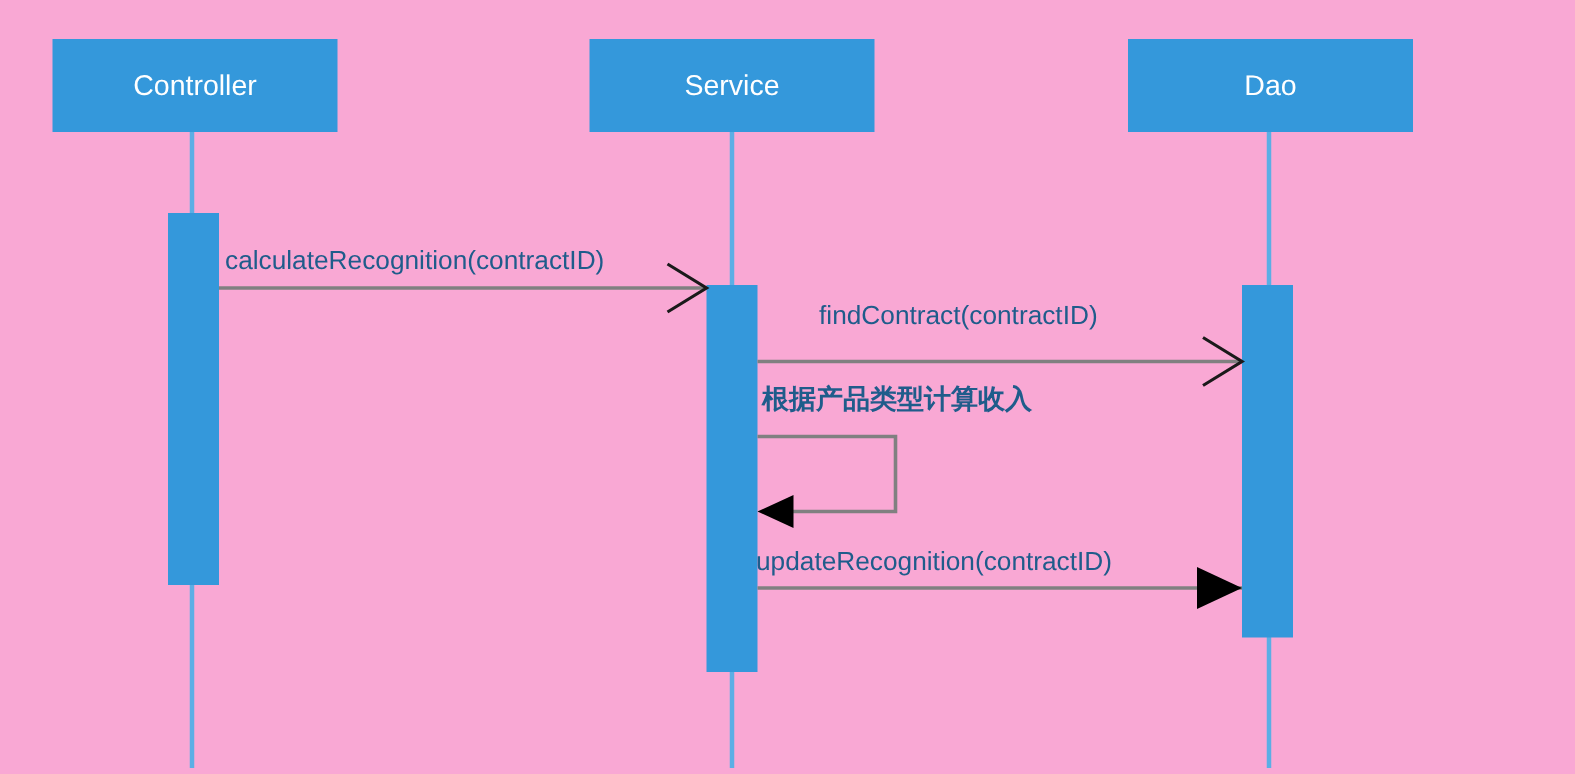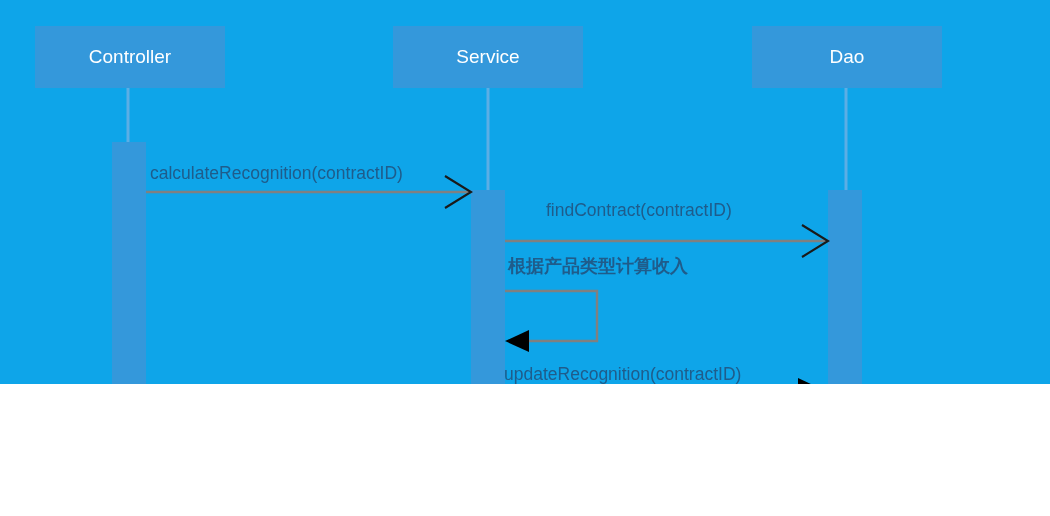--- a/index.html
+++ b/index.html
@@ -7,22 +7,22 @@
     margin: 0;
     padding: 0;
     background: #ffffff;
   }
   body {
     font-family: "Liberation Sans", "DejaVu Sans", sans-serif;
   }
   #diagram-canvas {
     position: relative;
     width: 1050px;
-    height: 384px;
-    background: #0ea5e9;
+    height: 516px;
+    background: #f9a8d4;
     overflow: hidden;
   }
   svg.diagram-svg {
     position: absolute;
     top: 0;
     left: 0;
     width: 1050px;
     height: 516px;
     display: block;
   }

